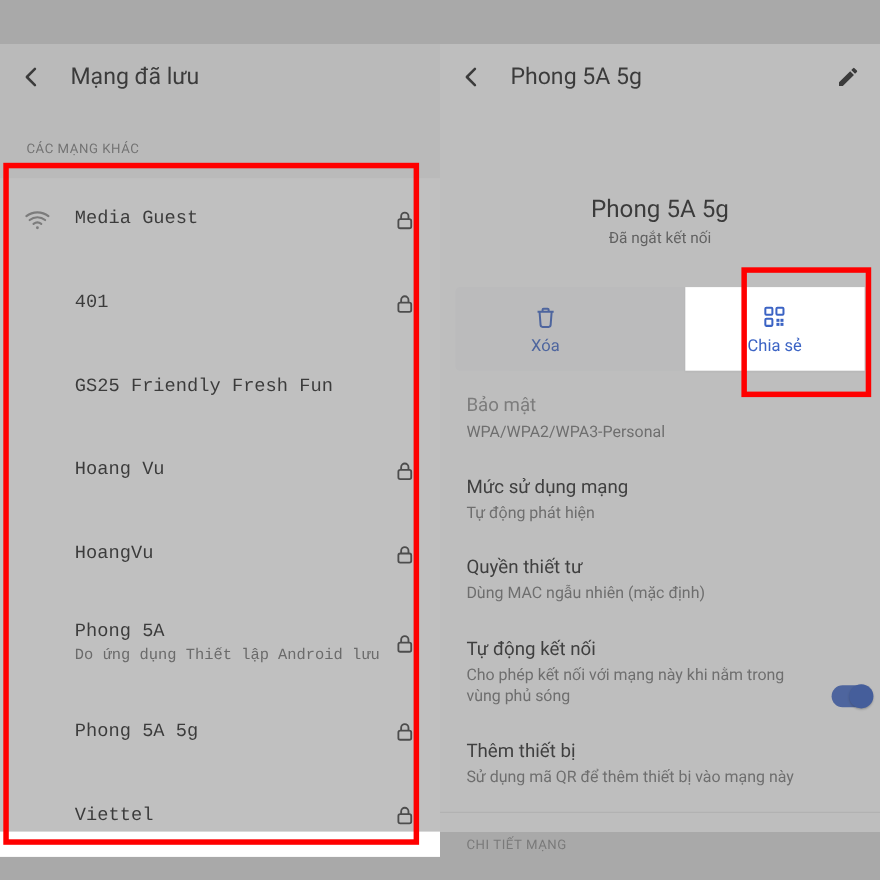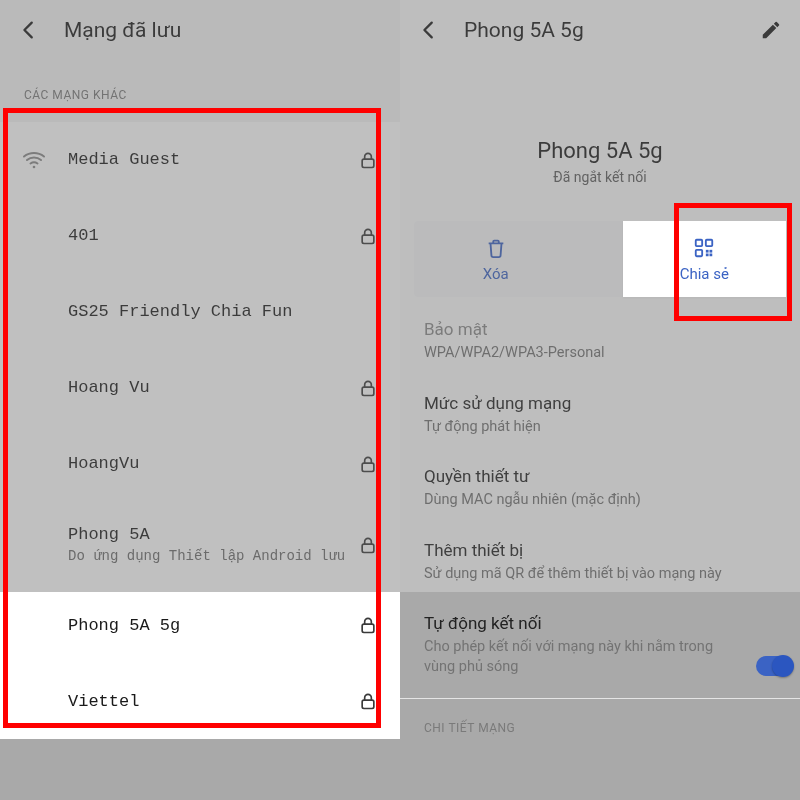--- a/index.html
+++ b/index.html
@@ -7,21 +7,22 @@
     font-family: -apple-system, BlinkMacSystemFont, "Segoe UI", Roboto, Arial, sans-serif;
     background: #a9a9a9;
     width: 800px;
     height: 800px;
     overflow: hidden;
     display: flex;
   }
   .pane {
     position: relative;
     width: 400px;
-    height: 592px;
+    height: 716px;
+    margin-top: 40px;
   }
   .overlay {
     position: absolute;
     inset: 0;
     background: rgba(105,105,105,0.42);
     pointer-events: none;
     z-index: 5;
   }
   
   .hdr {
@@ -247,21 +248,21 @@
         <span class="lock-ico">
           <svg viewBox="0 0 24 24" fill="none" stroke="#3a3a3a" stroke-width="2" stroke-linejoin="round">
             <rect x="5" y="11" width="14" height="10" rx="2"></rect>
             <path d="M8 11V8a4 4 0 0 1 8 0v3"></path>
           </svg>
         </span>
       </div>
       <div class="net-item">
         <span class="wifi-spacer"></span>
         <div class="net-labels">
-          <div class="net-name">GS25 Friendly Chia Fun</div>
+          <div class="net-name">GS25 Friendly Fresh Fun</div>
         </div>
       </div>
       <div class="net-item">
         <span class="wifi-spacer"></span>
         <div class="net-labels">
           <div class="net-name">Hoang Vu</div>
         </div>
         <span class="lock-ico">
           <svg viewBox="0 0 24 24" fill="none" stroke="#3a3a3a" stroke-width="2" stroke-linejoin="round">
             <rect x="5" y="11" width="14" height="10" rx="2"></rect>
@@ -383,27 +384,27 @@
       </div>
     </div>
     <div class="drow">
       <div class="dlabels">
         <div class="dlabel">Quyền thiết tư</div>
         <div class="dval">Dùng MAC ngẫu nhiên (mặc định)</div>
       </div>
     </div>
     <div class="drow">
       <div class="dlabels">
+        <div class="dlabel">Tự động kết nối</div>
+        <div class="dval">Cho phép kết nối với mạng này khi nằm trong vùng phủ sóng</div>
+      </div>
+      <div class="switch"></div>
+    </div>
+    <div class="drow">
+      <div class="dlabels">
         <div class="dlabel">Thêm thiết bị</div>
         <div class="dval">Sử dụng mã QR để thêm thiết bị vào mạng này</div>
       </div>
-    </div>
-    <div class="drow">
-      <div class="dlabels">
-        <div class="dlabel">Tự động kết nối</div>
-        <div class="dval">Cho phép kết nối với mạng này khi nằm trong vùng phủ sóng</div>
-      </div>
-      <div class="switch"></div>
     </div>
     <div class="sep"></div>
     <div class="sect-head">CHI TIẾT MẠNG</div>
   </div>
 </div>
 
 </body></html>

